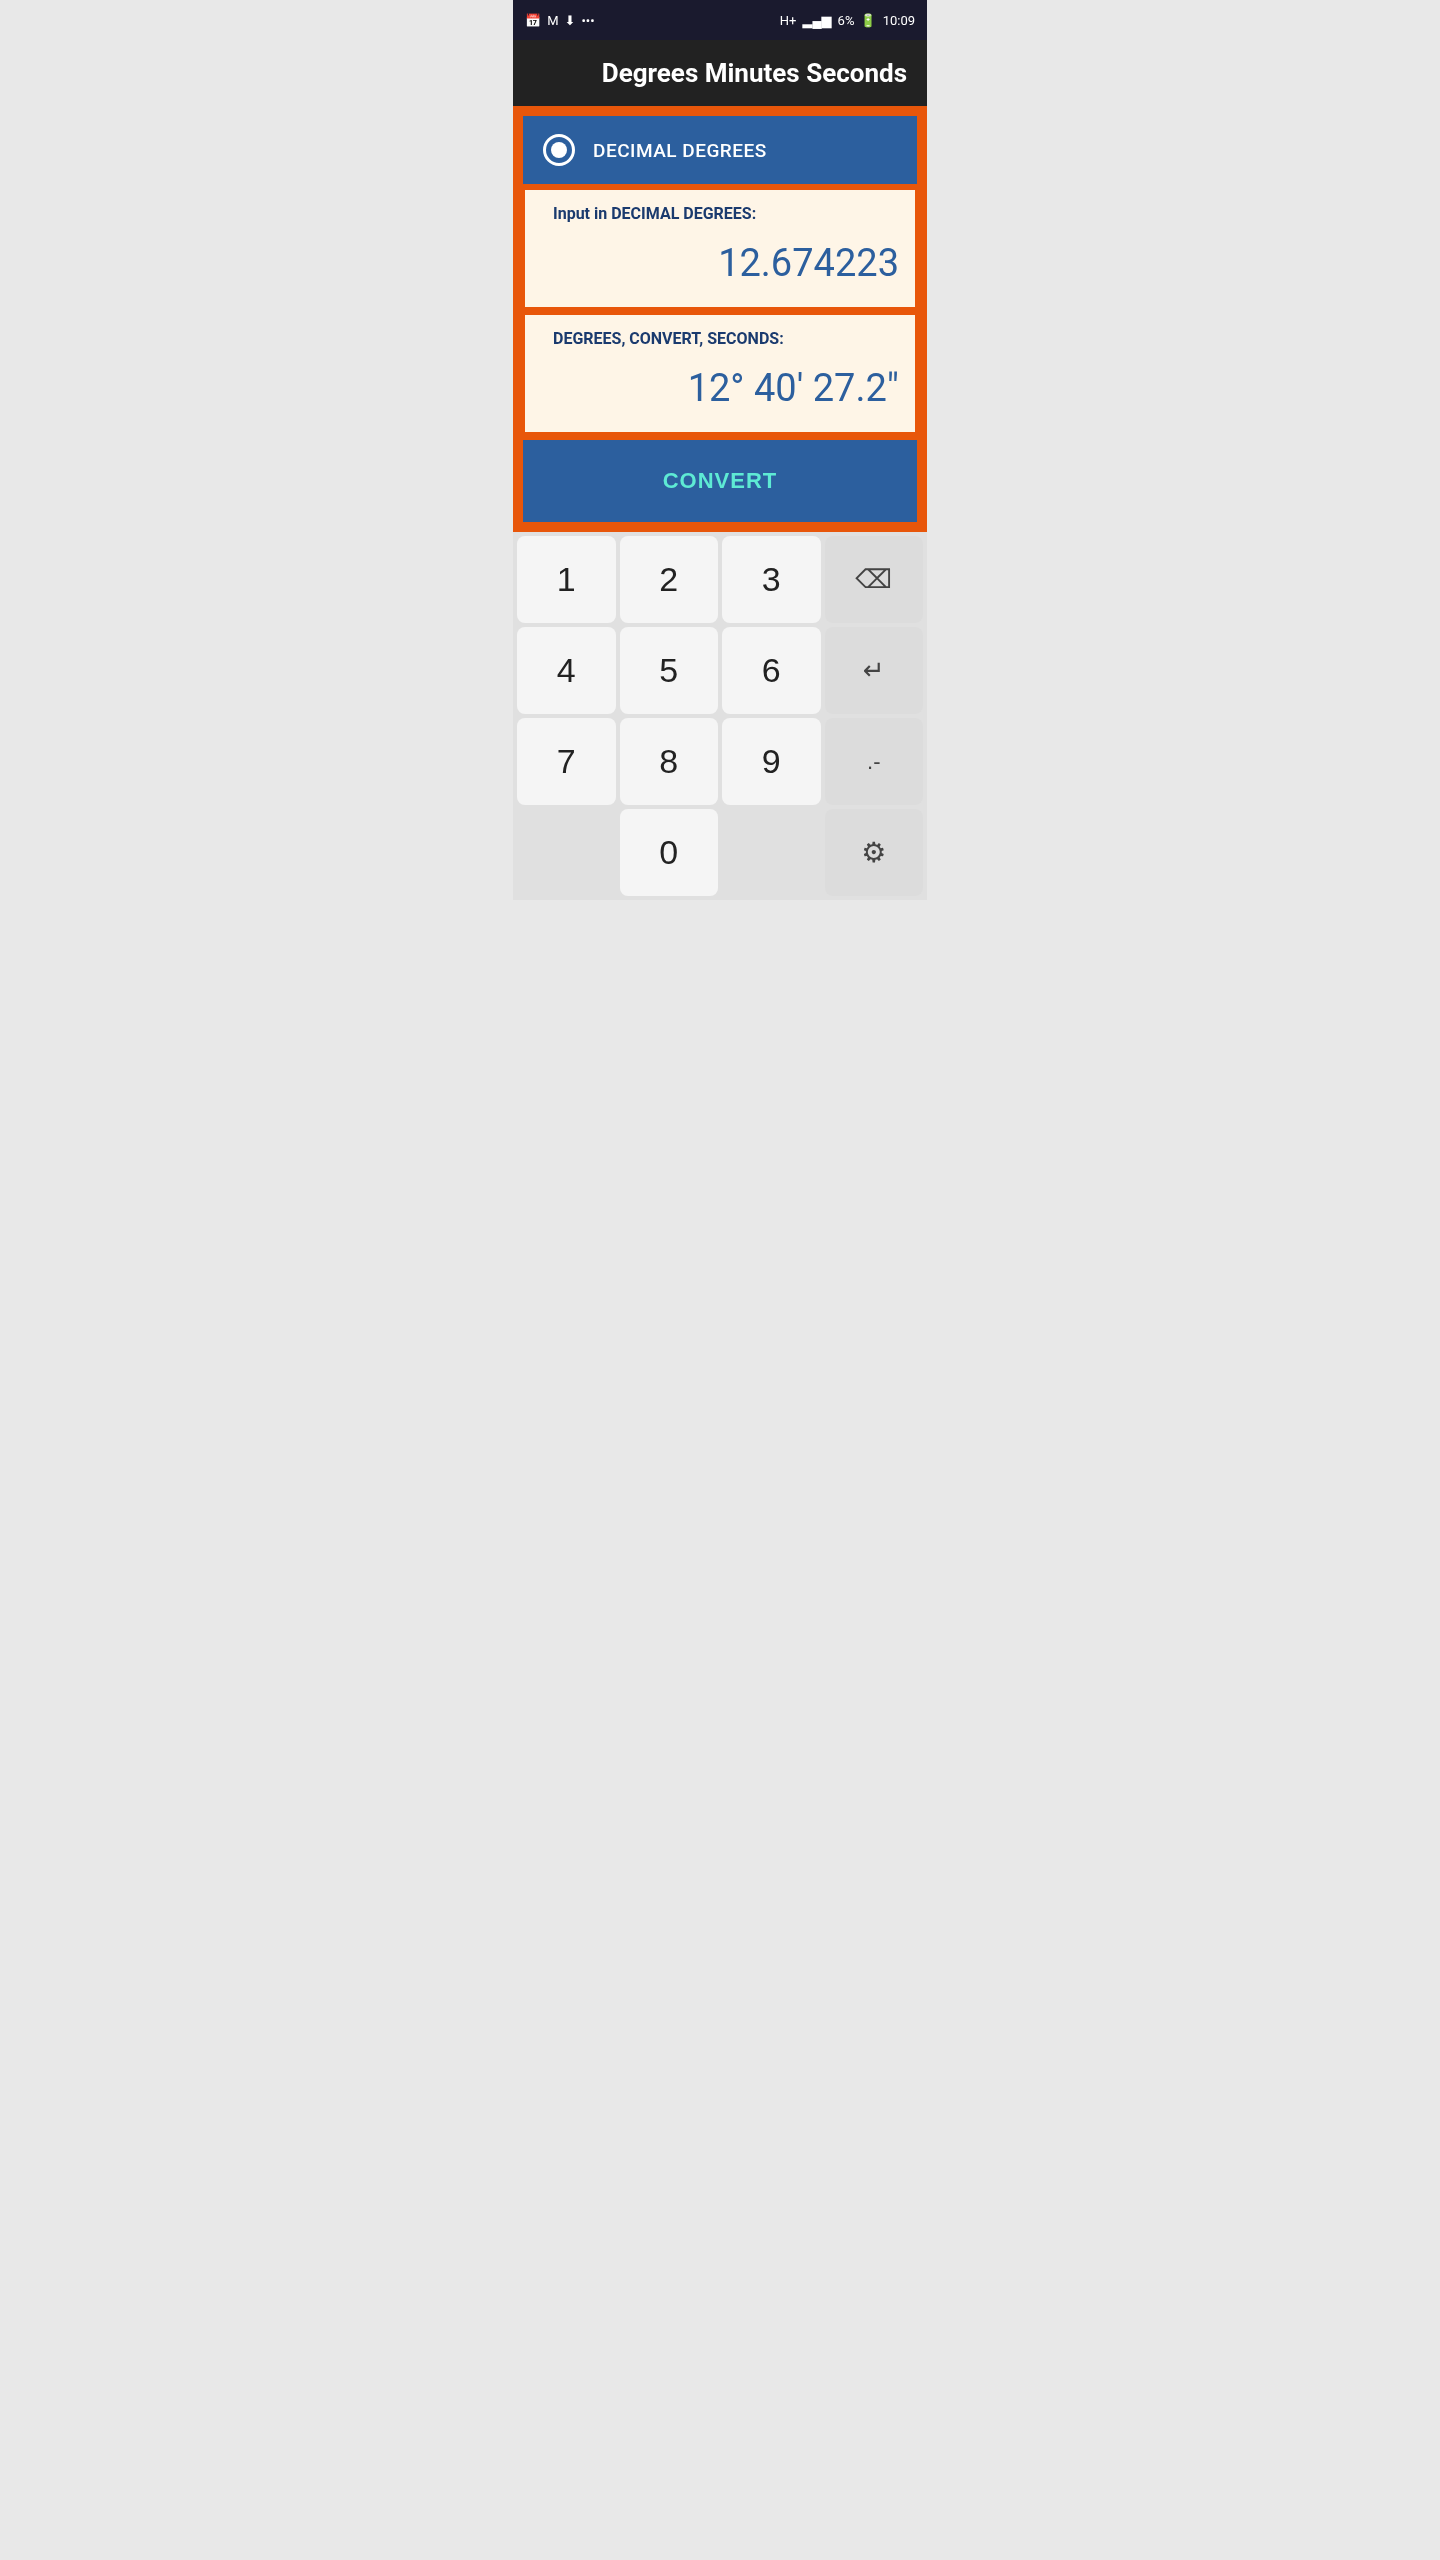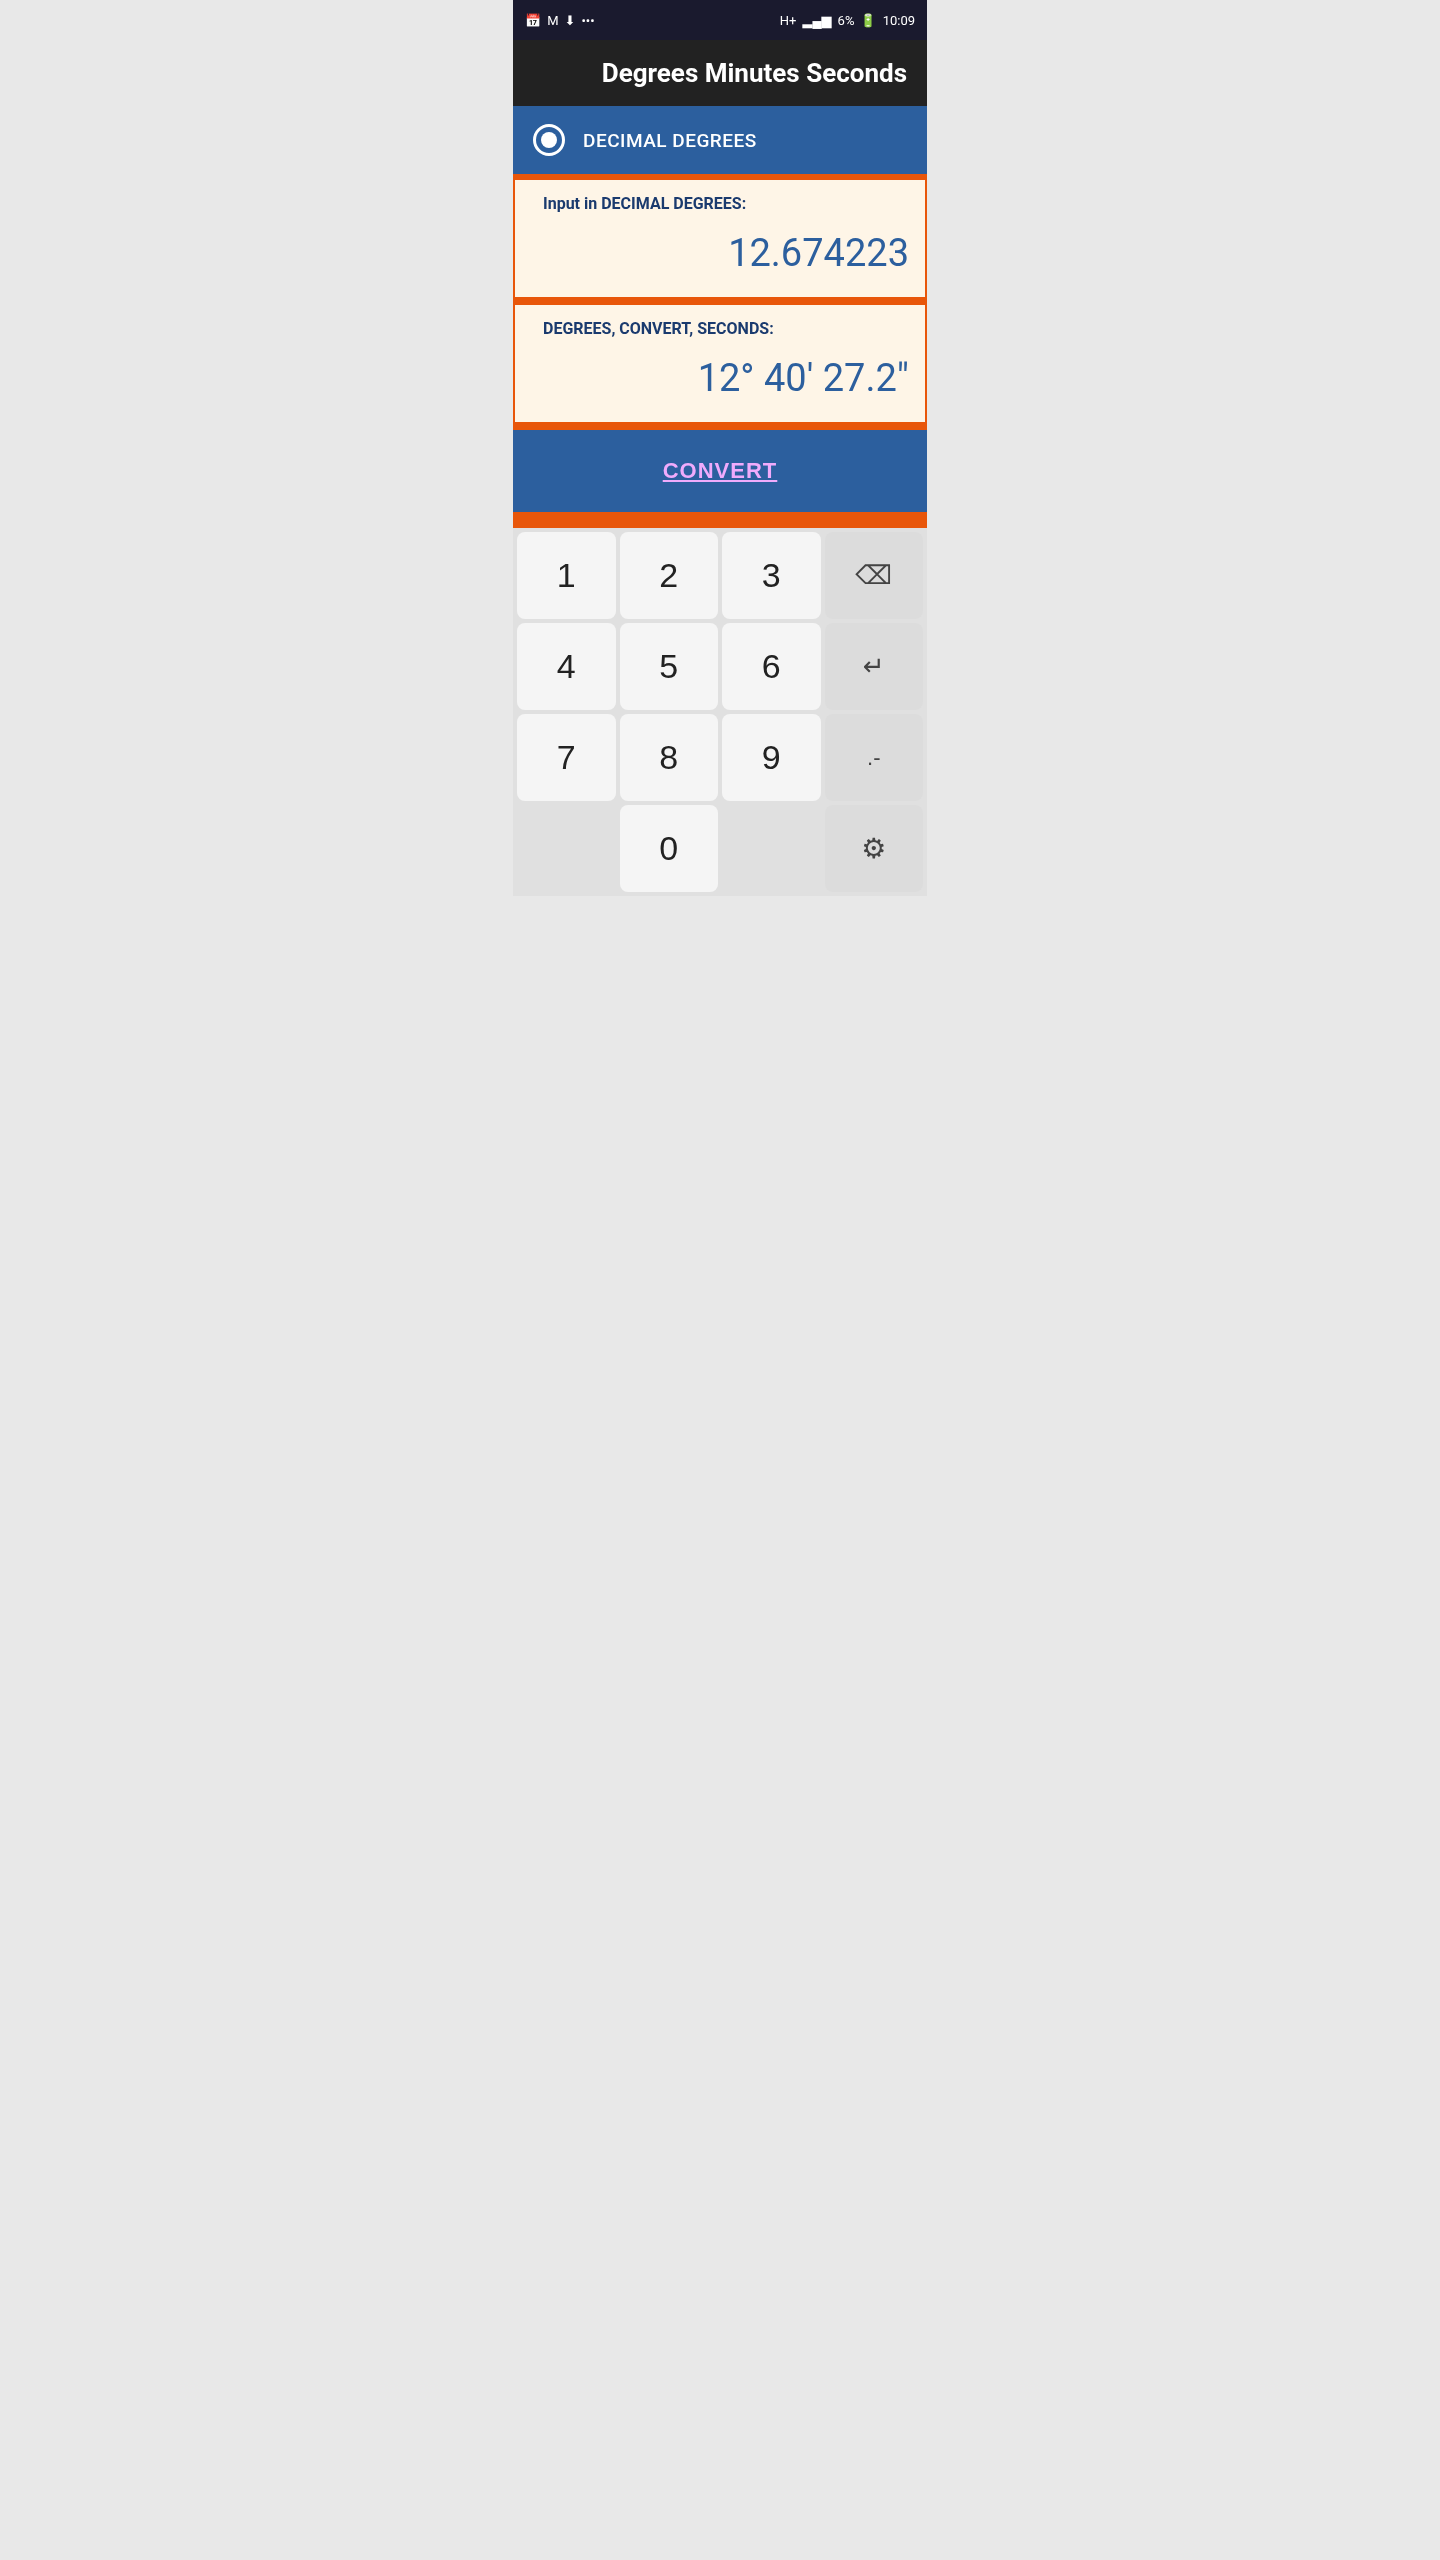--- a/index.html
+++ b/index.html
@@ -46,20 +46,21 @@
       color: white;
       padding: 18px 20px;
       font-size: 26px;
       font-weight: bold;
       text-align: right;
     }
 
     
     .main-content {
       background: #e8560a;
+      padding: 10px;
       flex: 1;
       display: flex;
       flex-direction: column;
       gap: 4px;
     }
 
     
     .radio-option {
       background: #2c5f9e;
       color: white;
@@ -114,29 +115,28 @@
 
     
     .action-buttons {
       display: flex;
       gap: 4px;
       margin-top: 2px;
     }
     .btn-convert, .btn-clear {
       flex: 1;
       background: #2c5f9e;
-      color: #f0abfc;
+      color: #5eead4;
       border: none;
       padding: 28px 10px;
       font-size: 22px;
       font-weight: bold;
       letter-spacing: 1px;
       cursor: pointer;
       text-align: center;
-      text-decoration: underline;
     }
 
     
     .keypad {
       background: #e0e0e0;
       display: grid;
       grid-template-columns: repeat(4, 1fr);
       gap: 4px;
       padding: 4px;
     }

